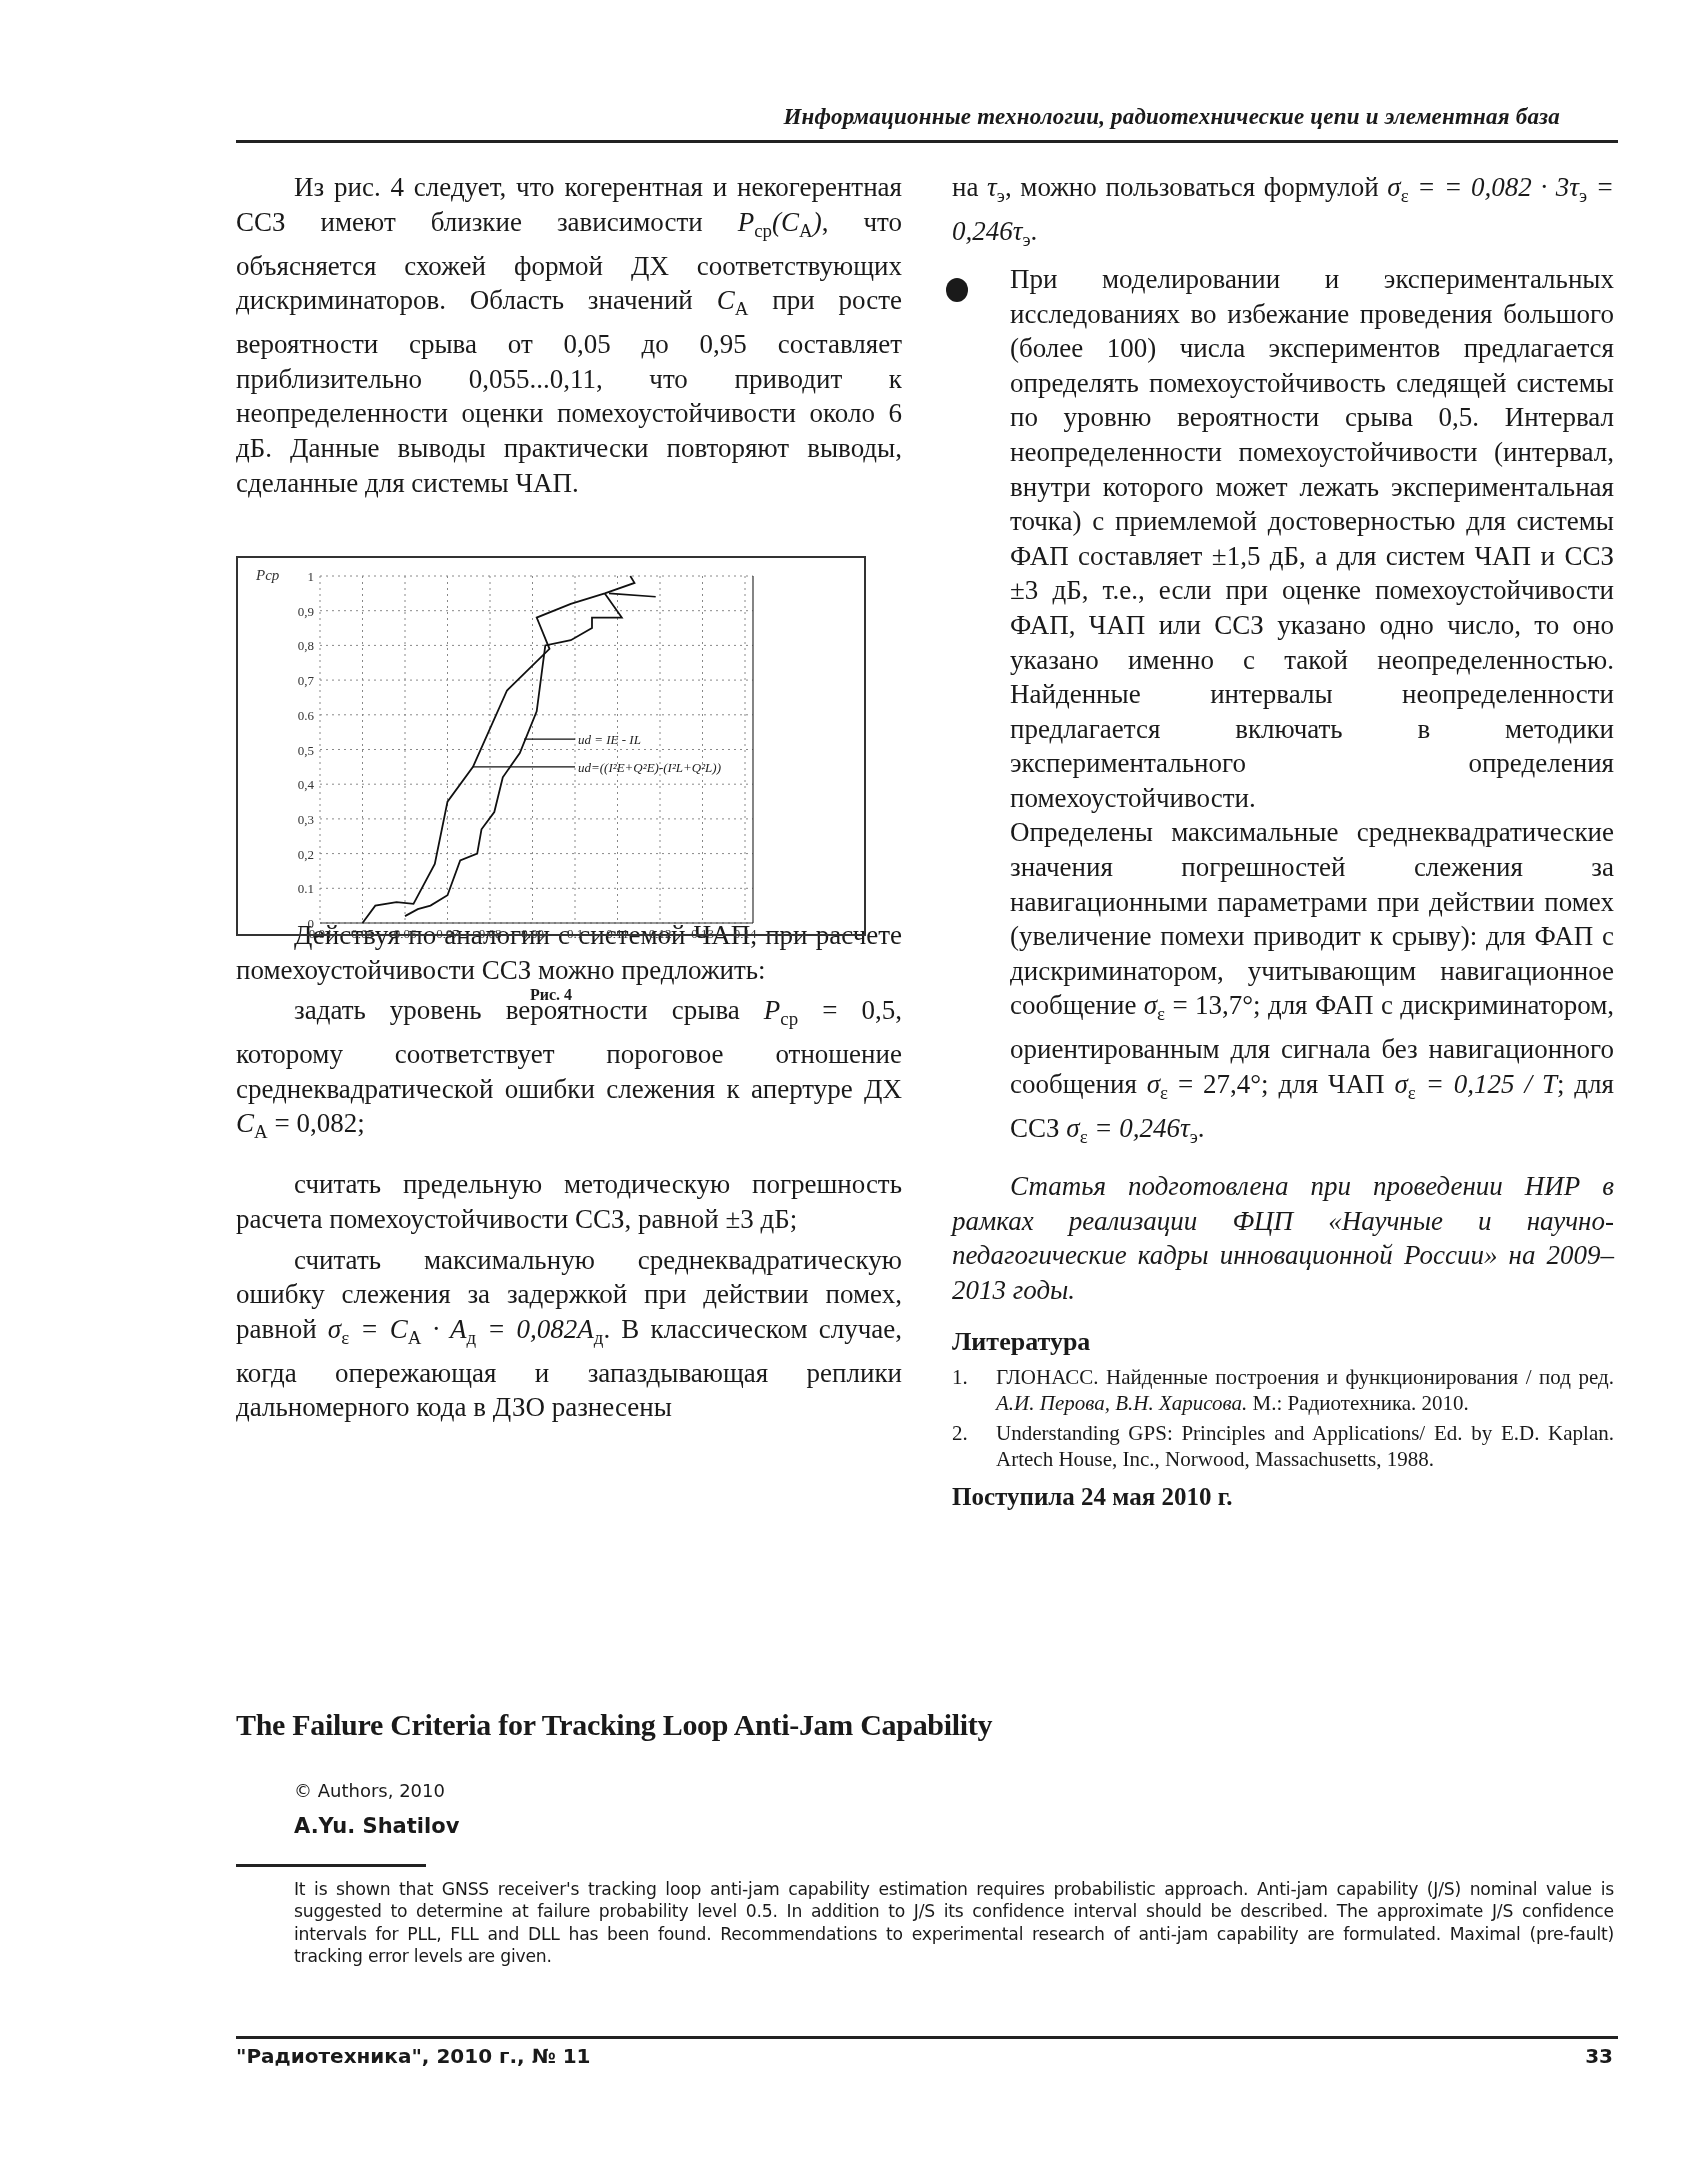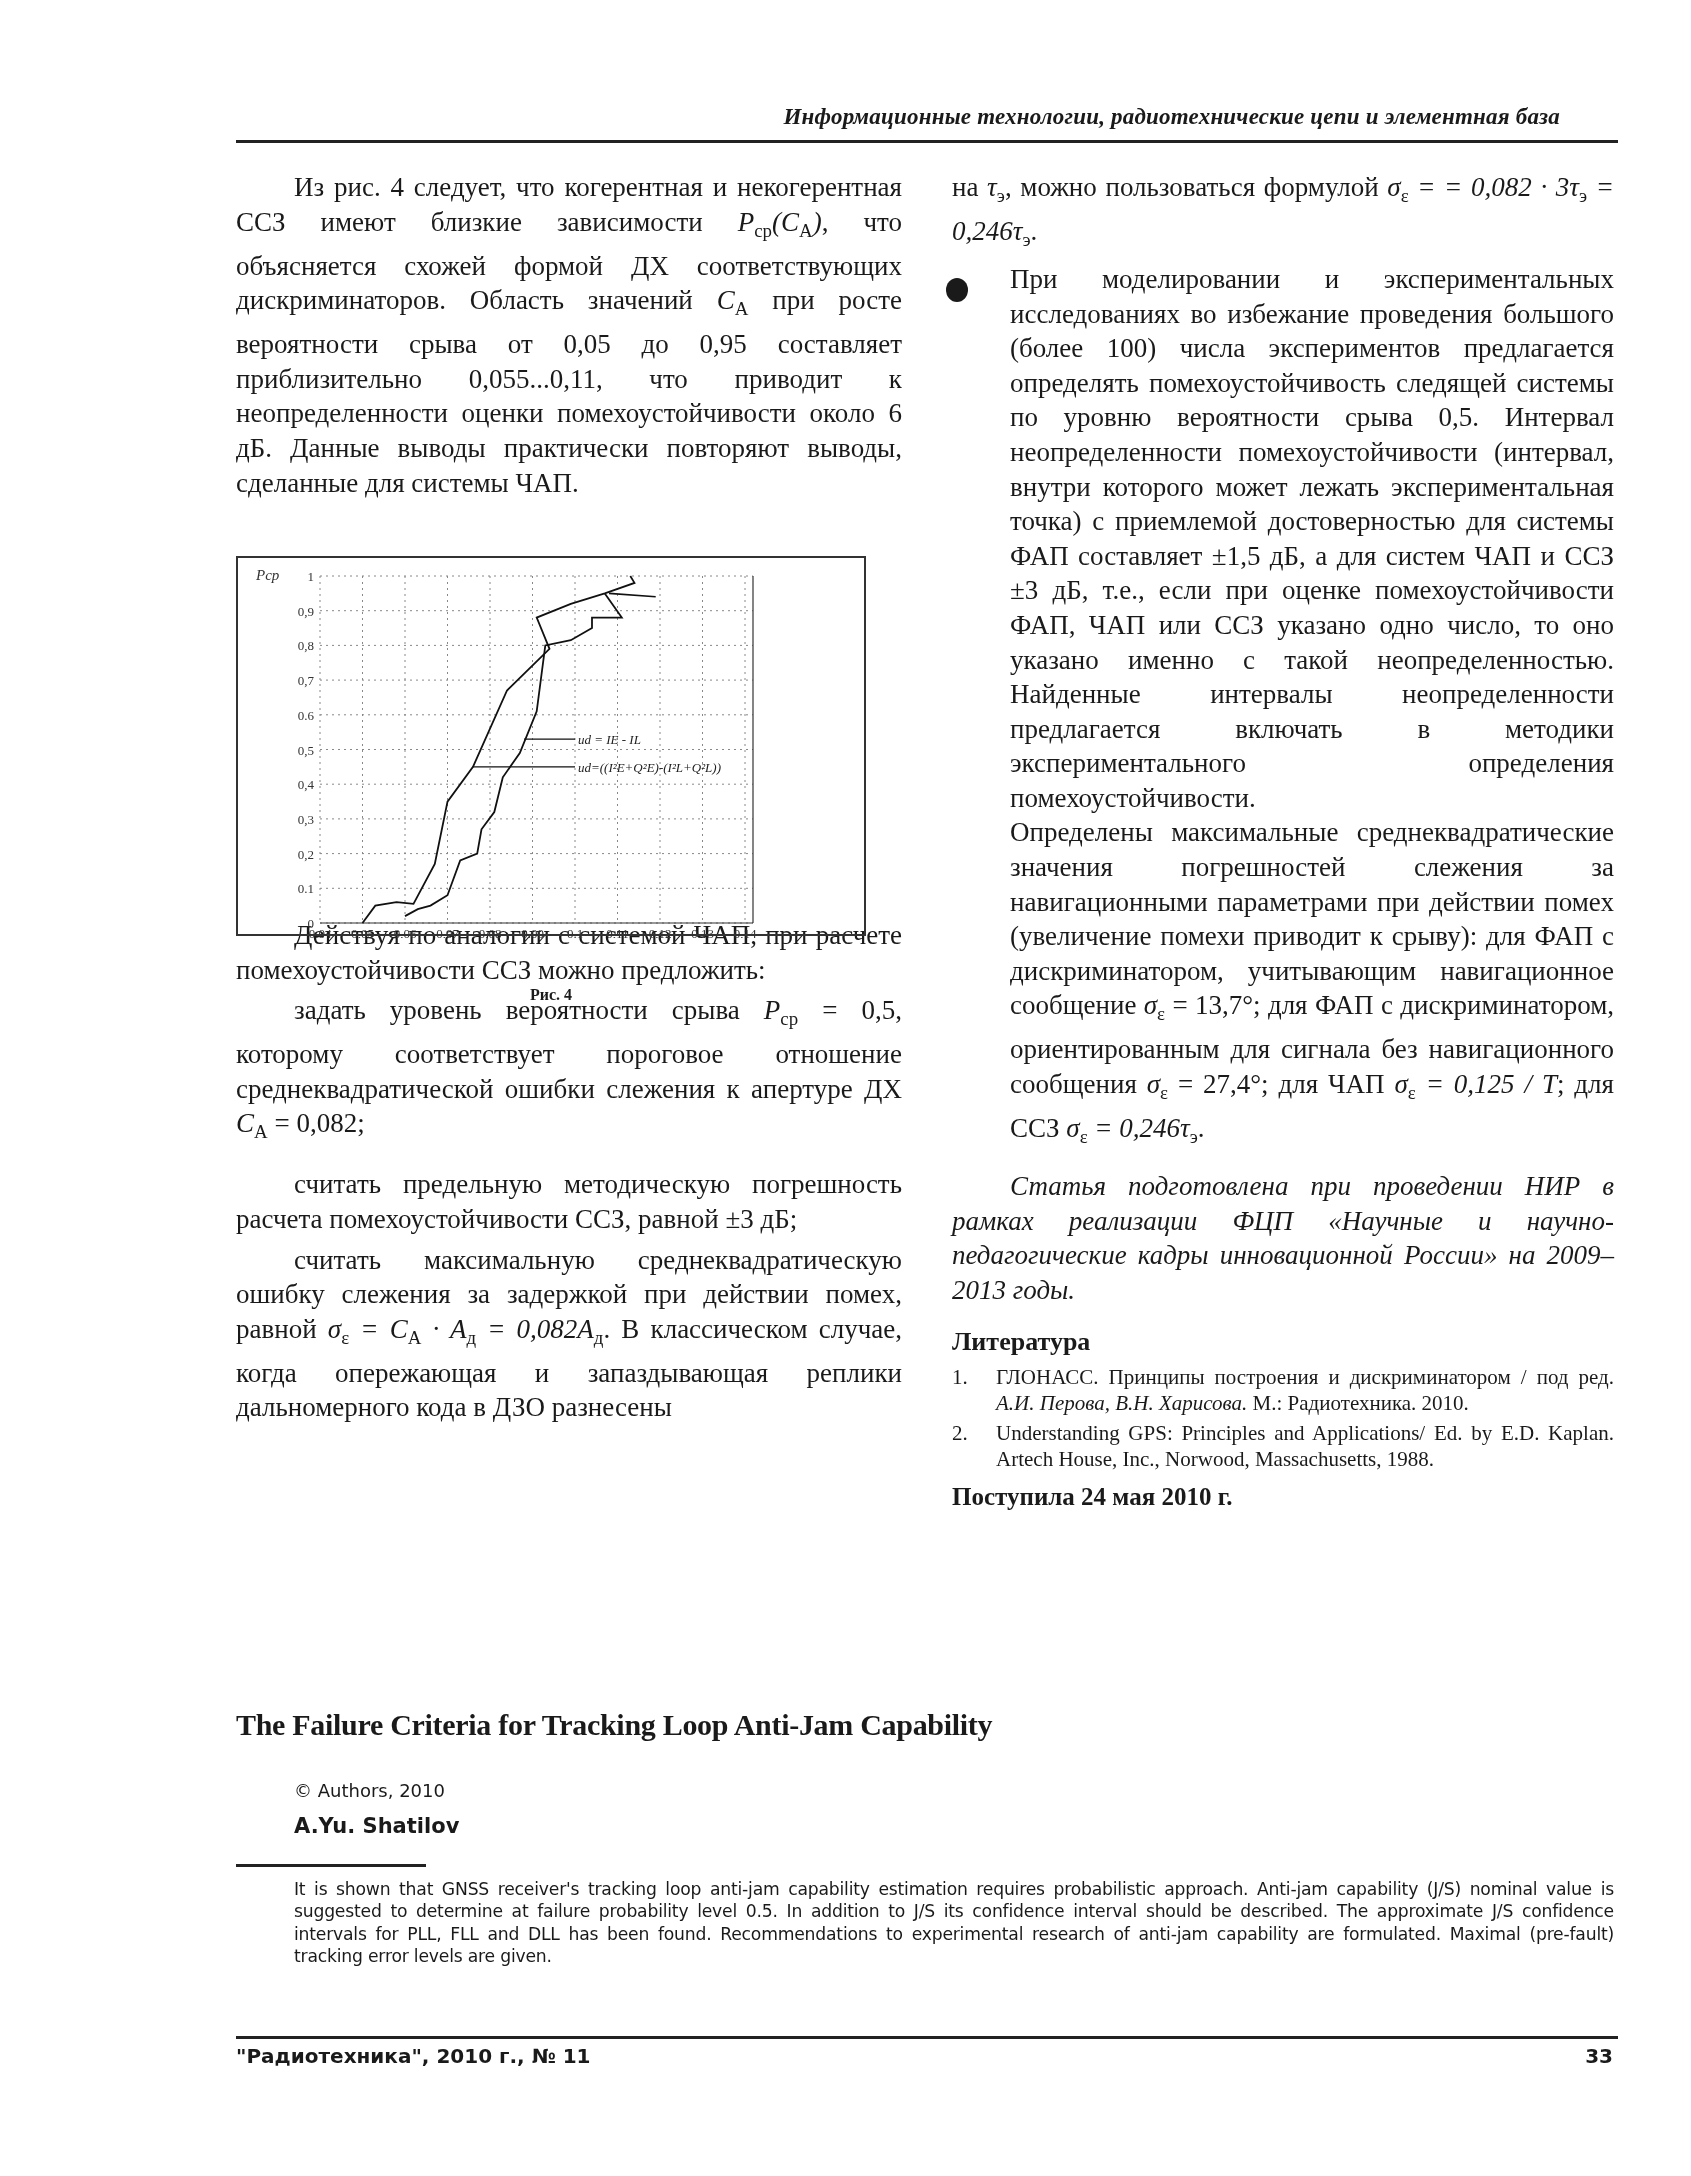--- a/index.html
+++ b/index.html
@@ -160,21 +160,21 @@
 <div class="fig-caption">Рис. 4</div>
 
 <div class="bullet"></div>
 <div class="col col-right">
   <p><span>на </span><span class="math"><span>τ</span><sub>э</sub></span><span>, можно пользоваться формулой </span><span class="math" style="white-space:normal"><span>σ</span><sub>ε</sub><span> = = 0,082 · 3τ</span><sub>э</sub><span> = 0,246τ</span><sub>э</sub></span><span>.</span></p>
   <p class="bullet-block" style="margin-top:4px;">При моделировании и экспериментальных исследованиях во избежание проведения большого (более 100) числа экспериментов предлагается определять помехоустойчивость следящей системы по уровню вероятности срыва 0,5. Интервал неопределенности помехоустойчивости (интервал, внутри которого может лежать экспериментальная точка) с приемлемой достоверностью для системы ФАП составляет ±1,5 дБ, а для систем ЧАП и ССЗ ±3 дБ, т.е., если при оценке помехоустойчивости ФАП, ЧАП или ССЗ указано одно число, то оно указано именно с такой неопределенностью. Найденные интервалы неопределенности предлагается включать в методики экспериментального определения помехоустойчивости.</p>
   <p class="bullet-block"><span>Определены максимальные среднеквадратические значения погрешностей слежения за навигационными параметрами при действии помех (увеличение помехи приводит к срыву): для ФАП с дискриминатором, учитывающим навигационное сообщение </span><span class="math"><span>σ</span><sub>ε</sub><span style="font-style:normal"> = 13,7°</span></span><span>; для ФАП с дискриминатором, ориентированным для сигнала без навигационного сообщения </span><span class="math"><span>σ</span><sub>ε</sub><span style="font-style:normal"> = 27,4°</span></span><span>; для ЧАП </span><span class="math"><span>σ</span><sub>ε</sub><span> = 0,125 / T</span></span><span>; для ССЗ </span><span class="math"><span>σ</span><sub>ε</sub><span> = 0,246τ</span><sub>э</sub></span><span>.</span></p>
   <p class="ack">Статья подготовлена при проведении НИР в рамках реализации ФЦП «Научные и научно-педагогические кадры инновационной России» на 2009–2013 годы.</p>
   <p class="lit-title">Литература</p>
   <ul class="refs">
-    <li><span class="num">1.</span><span>ГЛОНАСС. Принципы построения и дискриминатором / под ред. </span><i>А.И. Перова, В.Н. Харисова.</i><span> М.: Радиотехника. 2010.</span></li>
+    <li><span class="num">1.</span><span>ГЛОНАСС. Найденные построения и функционирования / под ред. </span><i>А.И. Перова, В.Н. Харисова.</i><span> М.: Радиотехника. 2010.</span></li>
     <li><span class="num">2.</span><span>Understanding GPS: Principles and Applications/ Ed. by E.D. Kaplan.  Artech House, Inc., Norwood, Massachusetts, 1988.</span><i></i><span></span></li>
   </ul>
   <p class="received">Поступила 24 мая 2010 г.</p>
 </div>
 
 <div class="en-title">The Failure Criteria for Tracking Loop Anti-Jam Capability</div>
 <div class="copyright">© Authors, 2010</div>
 <div class="author">A.Yu. Shatilov</div>
 <div class="short-rule"></div>
 <div class="abstract">It is shown that GNSS receiver's tracking loop anti-jam capability estimation requires probabilistic approach. Anti-jam capability (J/S) nominal value is suggested to determine at failure probability level  0.5. In addition to J/S its confidence interval should be described. The approximate J/S confidence intervals for PLL, FLL and DLL has been found. Recommendations to experimental research of anti-jam capability are formulated. Maximal (pre-fault) tracking error levels are given.</div>

